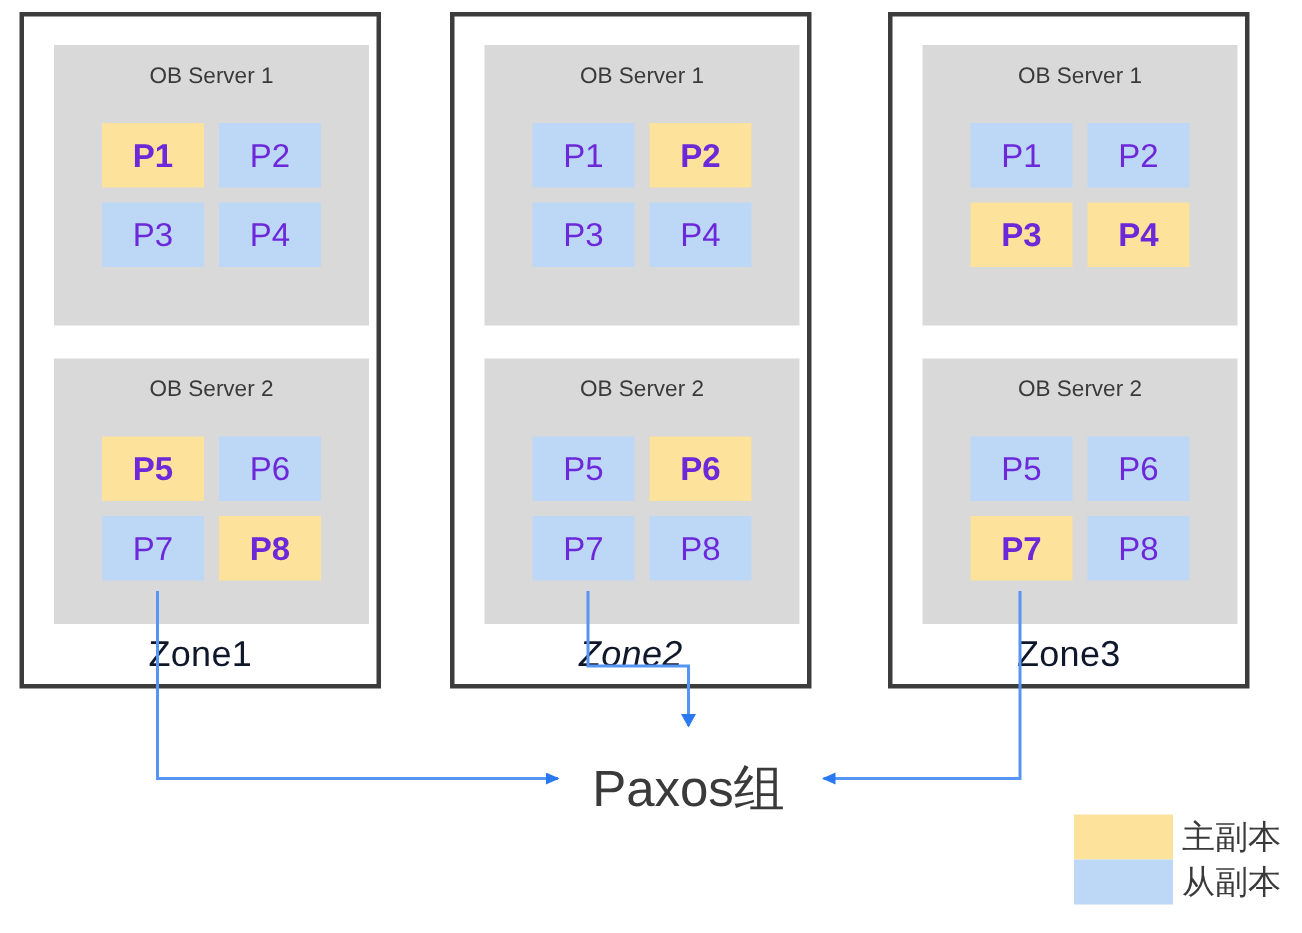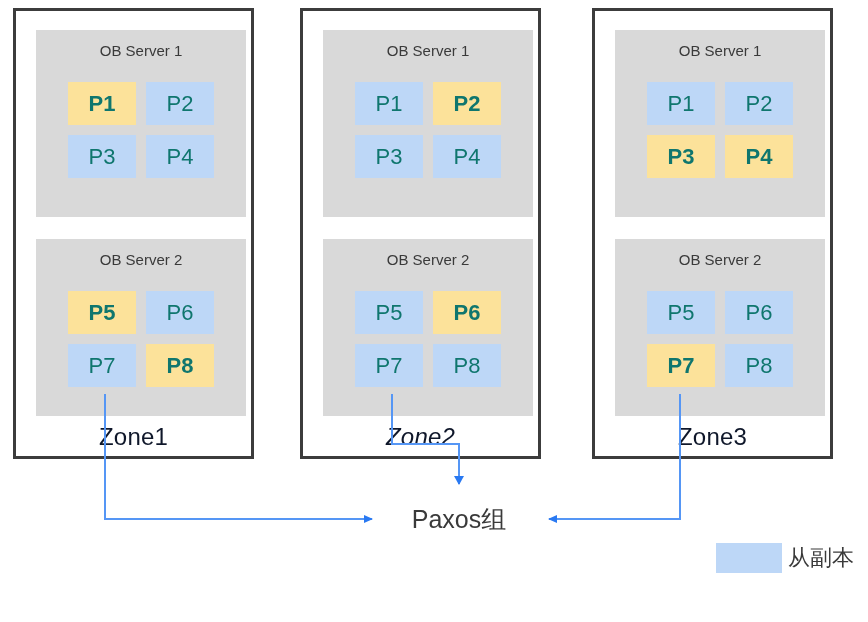--- a/index.html
+++ b/index.html
@@ -62,21 +62,21 @@
     grid-template-columns: repeat(2, 68px);
     grid-template-rows: repeat(2, 43px);
     column-gap: 10px;
     row-gap: 10px;
   }
   .part {
     display: flex;
     align-items: center;
     justify-content: center;
     font-size: 22px;
-    color: #0f766e;
+    color: #6d28d9;
     box-sizing: border-box;
   }
   .part.leader {
     background: #fce29a;
     font-weight: bold;
   }
   .part.follower {
     background: #bdd7f7;
     font-weight: normal;
   }
@@ -91,21 +91,21 @@
     pointer-events: none;
   }
 
   
   #paxos-label {
     position: absolute;
     left: 389px;
     top: 503px;
     width: 140px;
     text-align: center;
-    font-size: 25px;
+    font-size: 34px;
     color: #3a3a3a;
   }
 
   
   #legend {
     position: absolute;
     left: 716px;
     top: 543px;
     width: 152px;
   }
@@ -225,18 +225,22 @@
 
     <path d="M392,394 L392,444 L459,444 L459,484" fill="none" stroke="#5596f5" stroke-width="2" marker-end="url(#arrow-down)"></path>
 
     <path d="M680,394 L680,519 L549,519" fill="none" stroke="#5596f5" stroke-width="2" marker-end="url(#arrow-left)"></path>
   </svg>
 
   <div id="paxos-label">Paxos组</div>
 
   <div id="legend">
     <div class="legend-row">
+      <div class="legend-swatch primary"></div>
+      <div class="legend-text">主副本</div>
+    </div>
+    <div class="legend-row">
       <div class="legend-swatch secondary"></div>
       <div class="legend-text">从副本</div>
     </div>
   </div>
 
 </div>
 
 </body></html>

